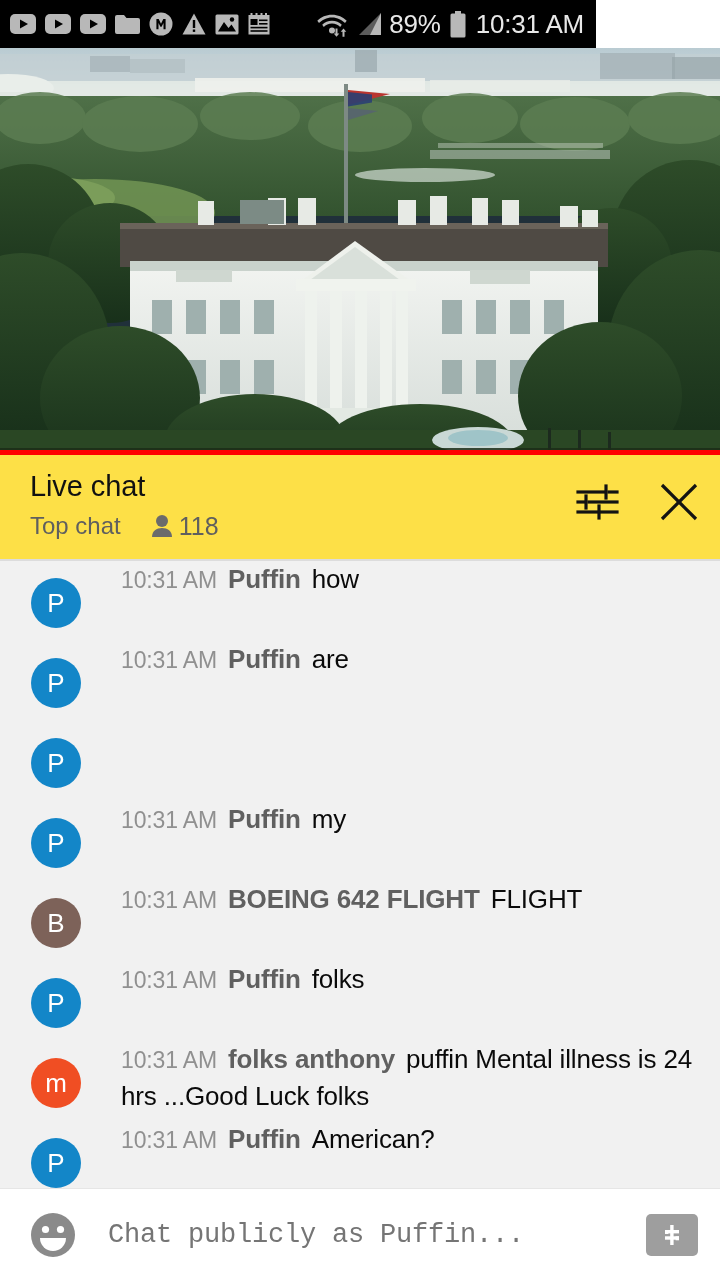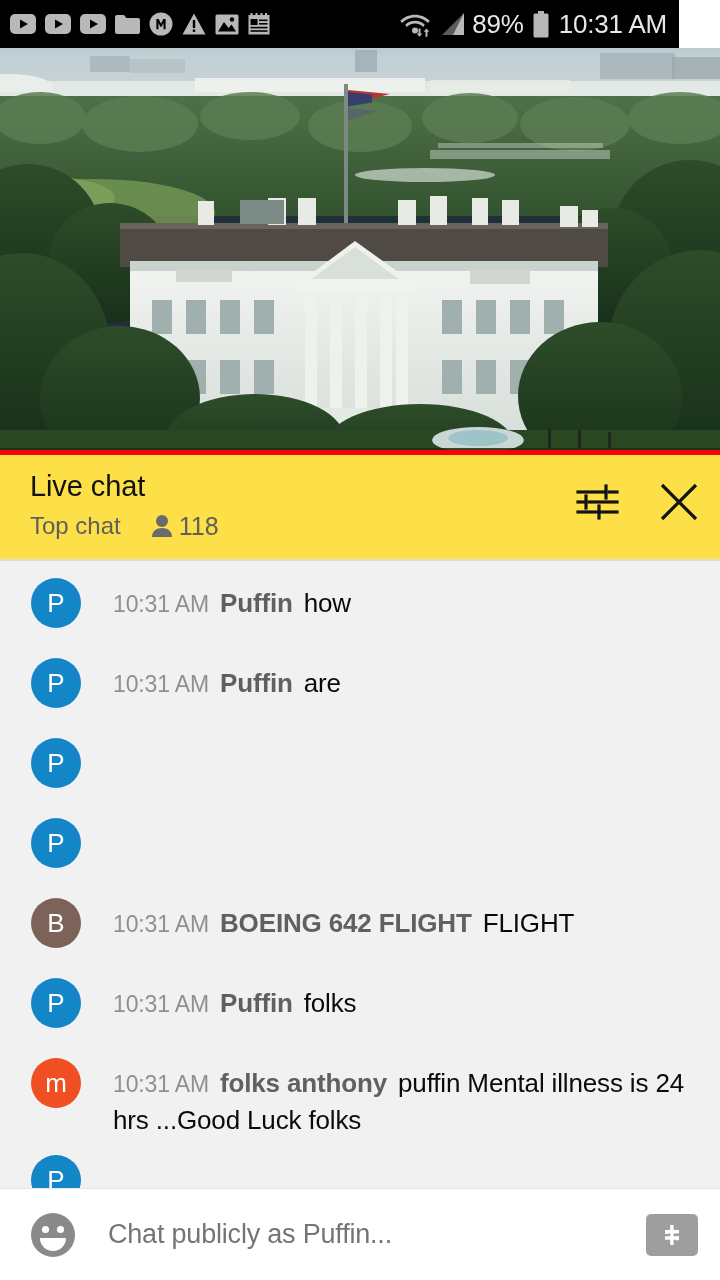--- a/index.html
+++ b/index.html
@@ -20,21 +20,21 @@
     width: 720px;
     height: 1280px;
     overflow: hidden;
     background: #ffffff;
   }
 
   
   .statusbar {
     position: absolute;
     top: 0; left: 0;
-    width: 679px; height: 48px;
+    width: 596px; height: 48px;
     background: #000000;
     display: flex;
     align-items: center;
     box-sizing: border-box;
     padding: 0 12px 0 10px;
   }
   .sb-left {
     display: flex;
     align-items: center;
     gap: 9px;
@@ -183,22 +183,21 @@
     display: flex;
     align-items: center;
     justify-content: center;
     color: #ffffff;
     font-size: 26px;
     line-height: 26px;
     font-weight: 400;
     margin-top: 17px;
   }
   .msg-body {
-    margin-left: 32px;
-    padding-top: 24px;
+    margin-left: 40px;
     font-size: 26px;
     line-height: 36px;
     color: #0a0a0a;
     letter-spacing: -0.15px;
     word-wrap: break-word;
     flex: 1 1 auto;
     min-width: 0;
   }
   .msg-time {
     color: #909090;
@@ -226,21 +225,21 @@
   }
   .input-placeholder {
     flex: 1 1 auto;
     margin-left: 30px;
     font-size: 27px;
     color: #8d8d8d;
     letter-spacing: -0.2px;
     border: none;
     outline: none;
     background: transparent;
-    font-family: Liberation Sans, sans-serif;
+    font-family: Liberation Mono, monospace;
     min-width: 0;
   }
   .superchat-btn {
     width: 52px; height: 42px;
     border-radius: 5px;
     background: #9e9e9e;
     display: flex;
     align-items: center;
     justify-content: center;
     flex: 0 0 auto;
@@ -548,35 +547,37 @@
       </div>
       <div class="msg">
         <div class="avatar" style="background: rgb(19, 134, 200);">P</div>
         <div class="msg-body"><span class="msg-time">10:31 AM</span><span class="msg-author">Puffin</span><span class="msg-text">are</span></div>
       </div>
       <div class="msg">
         <div class="avatar" style="background: rgb(19, 134, 200);">P</div>
       </div>
       <div class="msg">
         <div class="avatar" style="background: rgb(19, 134, 200);">P</div>
+        <div class="msg-body"><span class="msg-time">10:31 AM</span><span class="msg-author">Puffin</span><span class="msg-text">my</span></div>
       </div>
       <div class="msg">
         <div class="avatar" style="background: rgb(125, 98, 89);">B</div>
         <div class="msg-body"><span class="msg-time">10:31 AM</span><span class="msg-author">BOEING 642 FLIGHT</span><span class="msg-text">FLIGHT</span></div>
       </div>
       <div class="msg">
         <div class="avatar" style="background: rgb(19, 134, 200);">P</div>
         <div class="msg-body"><span class="msg-time">10:31 AM</span><span class="msg-author">Puffin</span><span class="msg-text">folks</span></div>
       </div>
       <div class="msg">
         <div class="avatar" style="background: rgb(240, 78, 35);">m</div>
         <div class="msg-body"><span class="msg-time">10:31 AM</span><span class="msg-author">folks anthony</span><span class="msg-text">puffin Mental illness is 24 hrs ...Good Luck folks</span></div>
       </div>
       <div class="msg">
         <div class="avatar" style="background: rgb(19, 134, 200);">P</div>
+        <div class="msg-body"><span class="msg-time">10:31 AM</span><span class="msg-author">Puffin</span><span class="msg-text">American?</span></div>
       </div>
     </div>
 
   <div class="input-bar">
     <div style="display:flex;align-items:center;">
       <svg width="46" height="46" viewBox="0 0 46 46">
         <circle cx="23" cy="23" r="22" fill="#8a8a8a"></circle>
         <circle cx="15.5" cy="17.5" r="3.6" fill="#ffffff"></circle>
         <circle cx="30.5" cy="17.5" r="3.6" fill="#ffffff"></circle>
         <path d="M10 26 a13 13 0 0 0 26 0 z" fill="#ffffff"></path>

